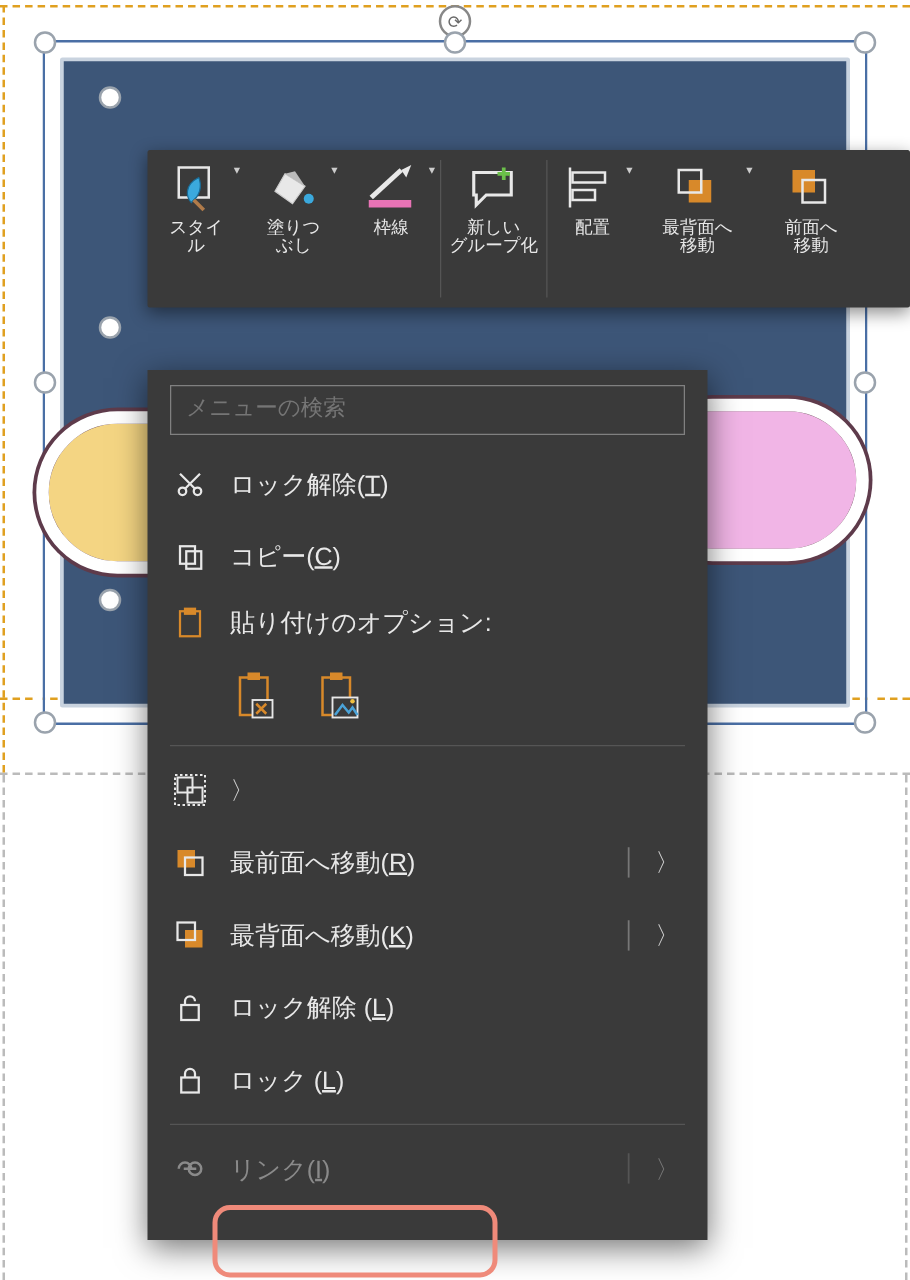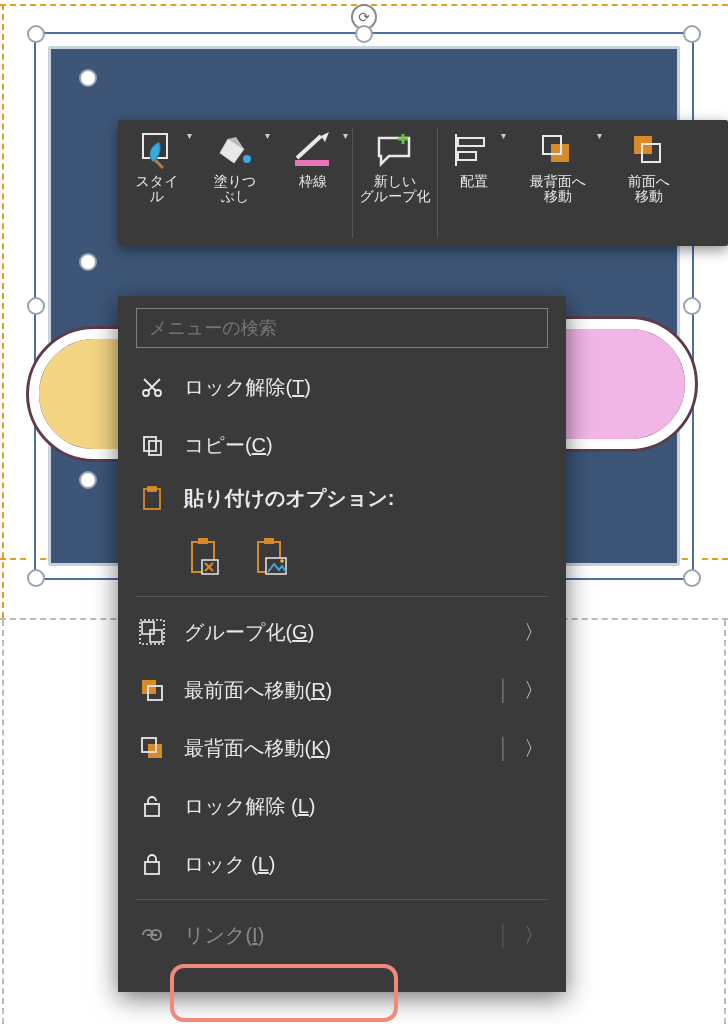--- a/index.html
+++ b/index.html
@@ -178,38 +178,39 @@
   .menu-search input {
     width: 100%;
     box-sizing: border-box;
     height: 40px;
     background: #3a3a3a;
     border: 1px solid #808080;
     color: #c4b5fd;
     font-size: 18px;
     padding: 11px 12px;
     outline: none;
+    font-family: Liberation Mono, monospace;
   }
   .menu-item {
     display: flex;
     align-items: center;
     height: 58px;
     padding: 0 22px 0 18px;
     font-size: 20px;
     position: relative;
   }
   .menu-item.disabled { color: #8a8a8a; }
   .menu-item .mi-ico {
     width: 32px;
     display: flex; align-items: center; justify-content: center;
     margin-right: 16px;
     flex: 0 0 32px;
   }
   .menu-item .mi-text { flex: 1 1 auto; }
-  .menu-item .mi-text b { font-weight: 700; }
+  .menu-item .mi-text b { font-weight: 400; }
   .menu-item .mi-right {
     flex: 0 0 auto;
     display: flex;
     align-items: center;
     gap: 14px;
     color: #cfcfcf;
     font-size: 20px;
   }
   .menu-sep {
     height: 1px;
@@ -431,23 +432,20 @@
   <div class="menu-sep"></div>
 
   <div class="menu-item">
     <span class="mi-ico">
       <svg width="26" height="26" viewBox="0 0 26 26" stroke="#e8e8e8" fill="none" stroke-width="1.6">
         <rect x="3" y="3" width="12" height="12"></rect>
         <rect x="11" y="11" width="12" height="12"></rect>
         <rect x="1" y="1" width="24" height="24" stroke-dasharray="2 2"></rect>
       </svg>
     </span>
-    <span class="mi-text">
-      <span>グループ化(</span><span class="und">G</span><span>)</span>
-    </span>
     <span class="mi-right">〉</span>
   </div>
 
   <div class="menu-item">
     <span class="mi-ico">
       <svg width="26" height="26" viewBox="0 0 26 26">
         <rect x="3" y="3" width="14" height="14" fill="#d8892a"></rect>
         <rect x="9" y="9" width="14" height="14" fill="none" stroke="#e8e8e8" stroke-width="1.8"></rect>
       </svg>
     </span>

